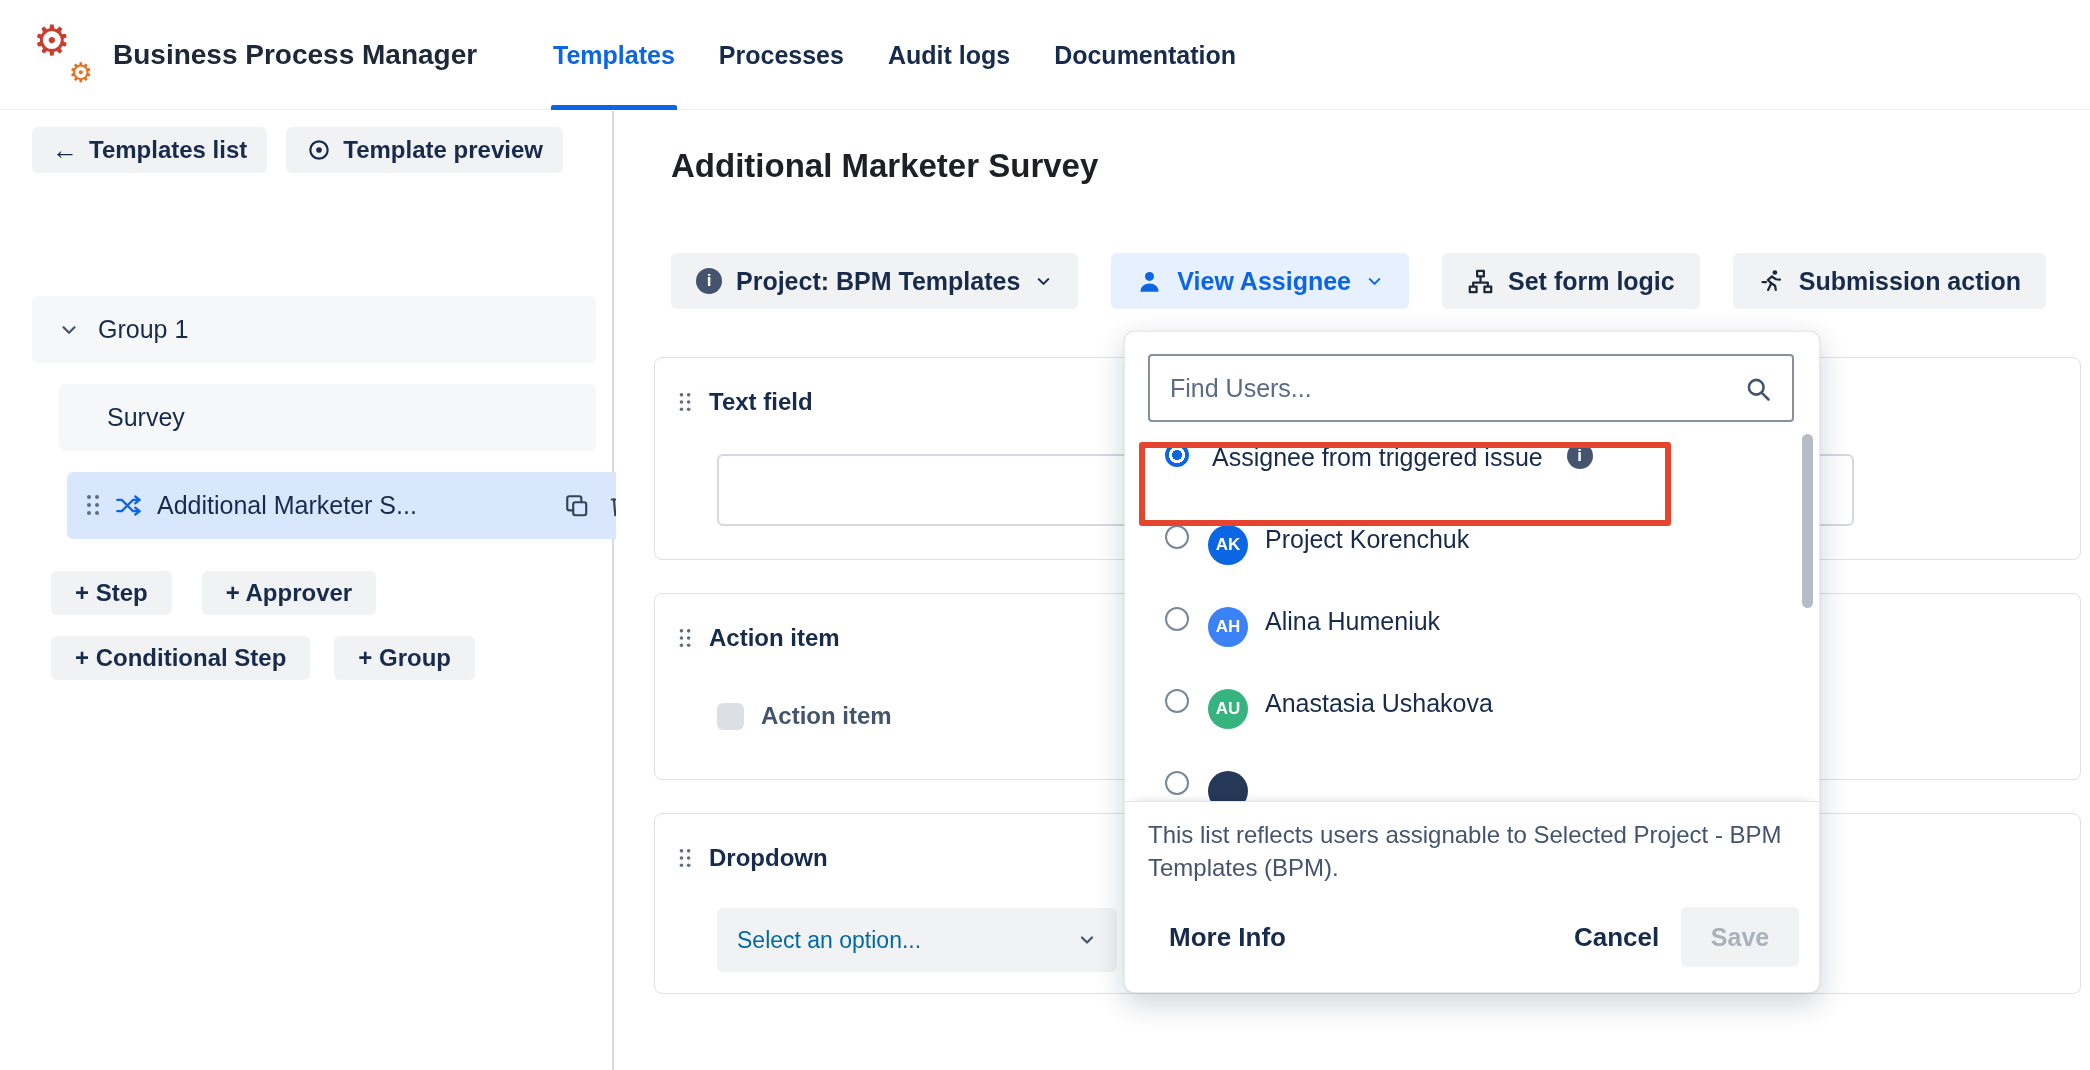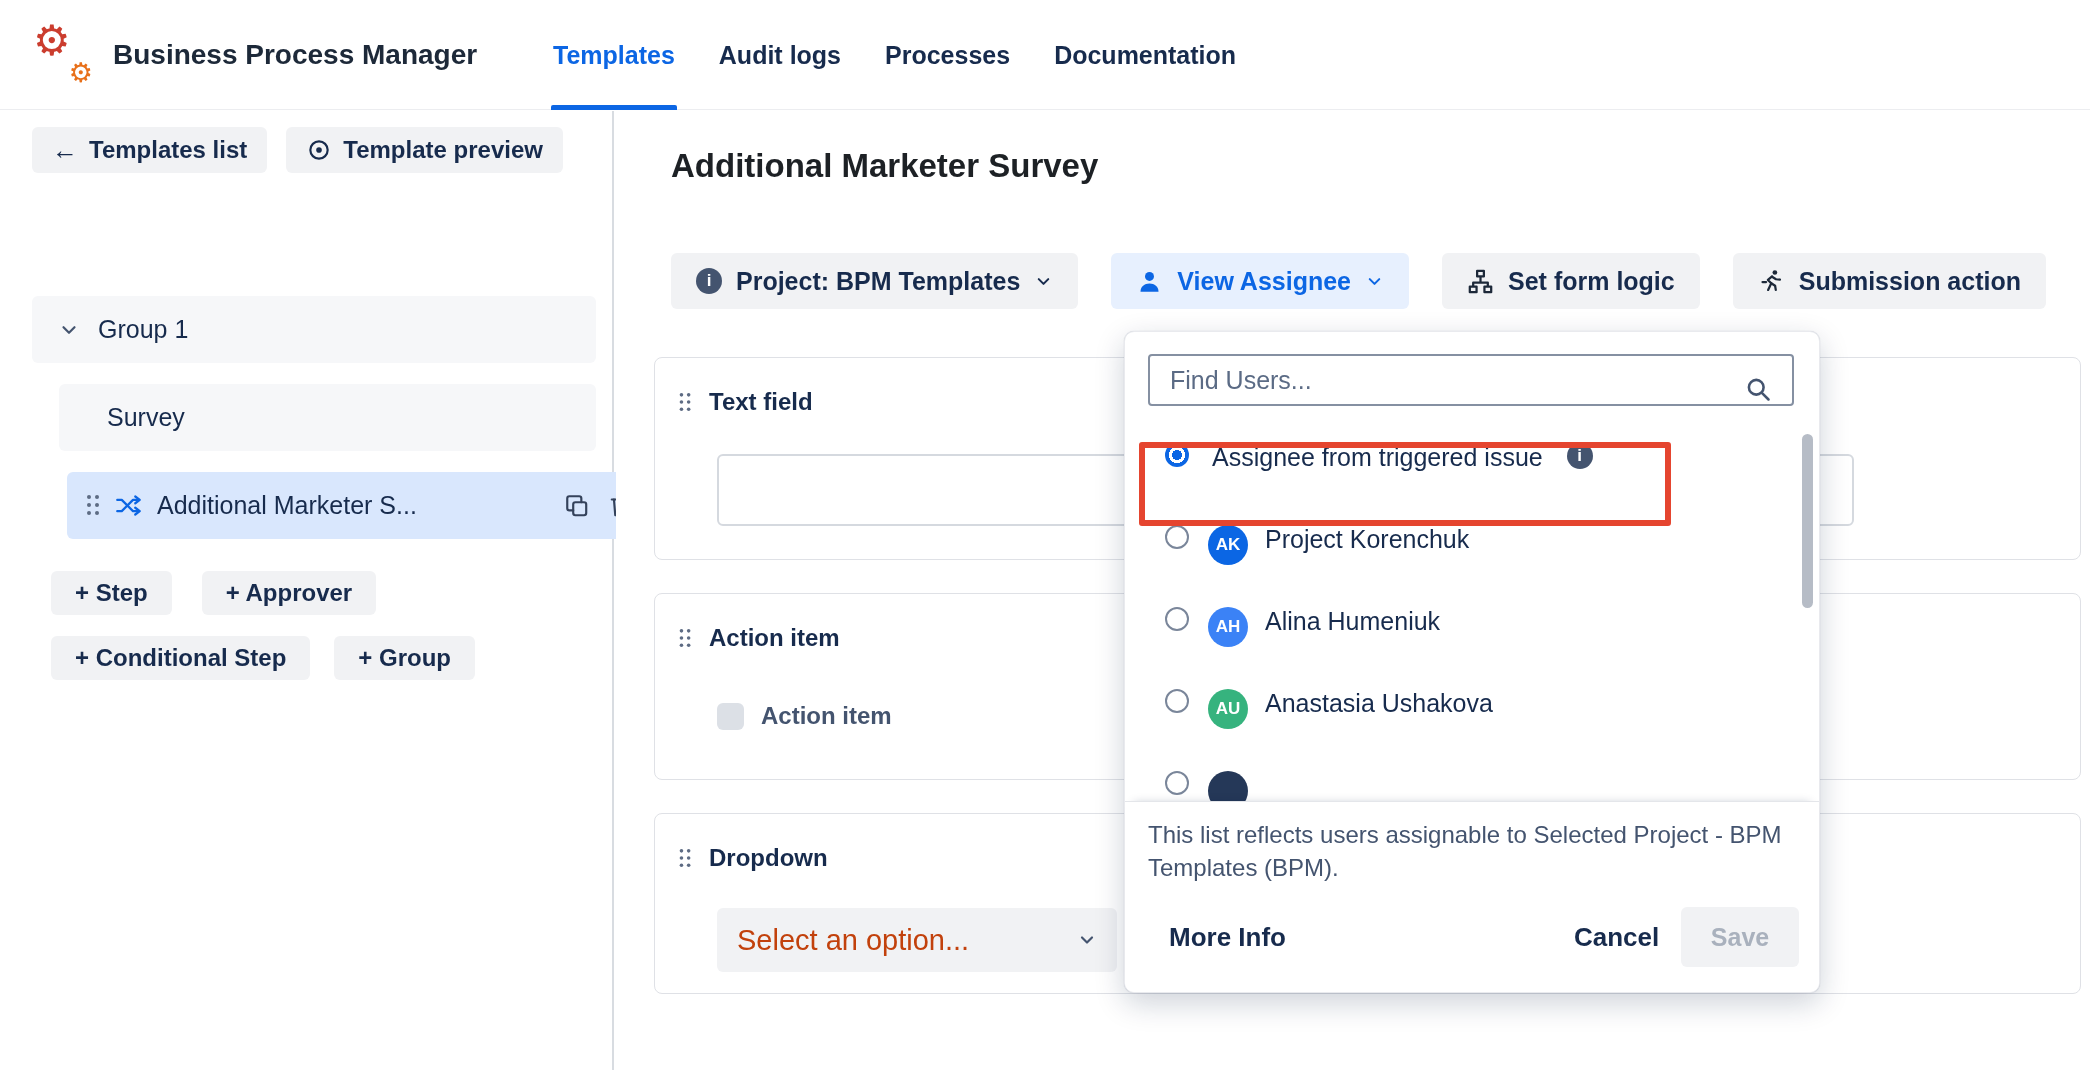--- a/index.html
+++ b/index.html
@@ -47,25 +47,25 @@
 
   .card { position:absolute; left:38px; width:1427px; background:#fff; border:1px solid #DFE1E6; border-radius:8px; }
   .card-head { display:flex; align-items:center; gap:17px; padding:30px 0 0 24px; }
   .card-head .drag-dots { transform:scale(0.9); }
   .field-label { font-size:24px; font-weight:700; color:#172B4D; }
   .text-input { position:absolute; left:62px; top:96px; width:1137px; height:72px; border:2px solid #D5D9DF; border-radius:6px; background:#fff; font-size:24px; padding:0 18px; color:#172B4D; outline:none; }
   .checkbox-row { position:absolute; left:62px; top:108px; display:flex; align-items:center; gap:17px; }
   .checkbox { width:27px; height:27px; background:#DCE0E6; border-radius:6px; cursor:pointer; }
   .check-label { font-size:24px; font-weight:600; color:#44546F; }
   .select-box { position:absolute; left:62px; top:94px; width:400px; height:64px; background:#F1F2F4; border-radius:6px; display:flex; align-items:center; justify-content:space-between; padding:0 20px; cursor:pointer; }
-  .select-text { font-size:29px; color:#c2410c; }
+  .select-text { font-size:23px; color:#0369a1; }
 
   
   .popover { position:absolute; left:1124px; top:331px; width:696px; height:662px; background:#fff; border:1px solid #E9EAEE; border-radius:10px; box-shadow:0 10px 30px rgba(9,30,66,.20), 0 0 1px rgba(9,30,66,.25); z-index:10; }
-  .search-wrap { position:absolute; left:23px; top:22px; width:646px; height:52px; }
+  .search-wrap { position:absolute; left:23px; top:22px; width:646px; height:68px; }
   .search-input { width:100%; height:100%; border:2px solid #8590A2; border-radius:4px; font-size:25px; padding:0 64px 0 20px; color:#172B4D; outline:none; font-family:inherit; }
   .search-input::placeholder { color:#5B6B85; }
   .search-icon { position:absolute; right:22px; top:21px; }
 
   .user-list { position:absolute; left:0; top:111px; width:100%; height:358px; overflow:hidden; }
   .user-row { height:82px; display:flex; align-items:flex-start; padding-left:40px; cursor:pointer; }
   .radio { width:24px; height:24px; border-radius:50%; border:2px solid #7A869A; background:#fff; flex:0 0 auto; cursor:pointer; }
   .radio.checked { border:none; background:radial-gradient(circle, #0C66E4 0 5px, #fff 5px 8px, #0C66E4 8px 100%); }
   .opt-label { margin-left:23px; font-size:25px; color:#172B4D; }
   .avatar { margin-left:19px; width:40px; height:40px; border-radius:50%; color:#fff; font-size:17px; font-weight:700; display:grid; place-items:center; flex:0 0 auto; }
@@ -88,22 +88,22 @@
 <div class="page">
 
   <div class="topbar">
     <div class="logo">
       <span class="gear-big">⚙</span>
       <span class="gear-small">⚙</span>
     </div>
     <div class="brand">Business Process Manager</div>
     <div class="nav-tabs">
       <div class="tab active">Templates</div>
+      <div class="tab">Processes</div>
       <div class="tab">Audit logs</div>
-      <div class="tab">Processes</div>
       <div class="tab">Documentation</div>
     </div>
   </div>
 
   <div class="sidebar">
     <div class="side-btns">
       <div class="btn-ghost">
         <span class="back-arrow">←</span>
         <span>Templates list</span>
       </div>

